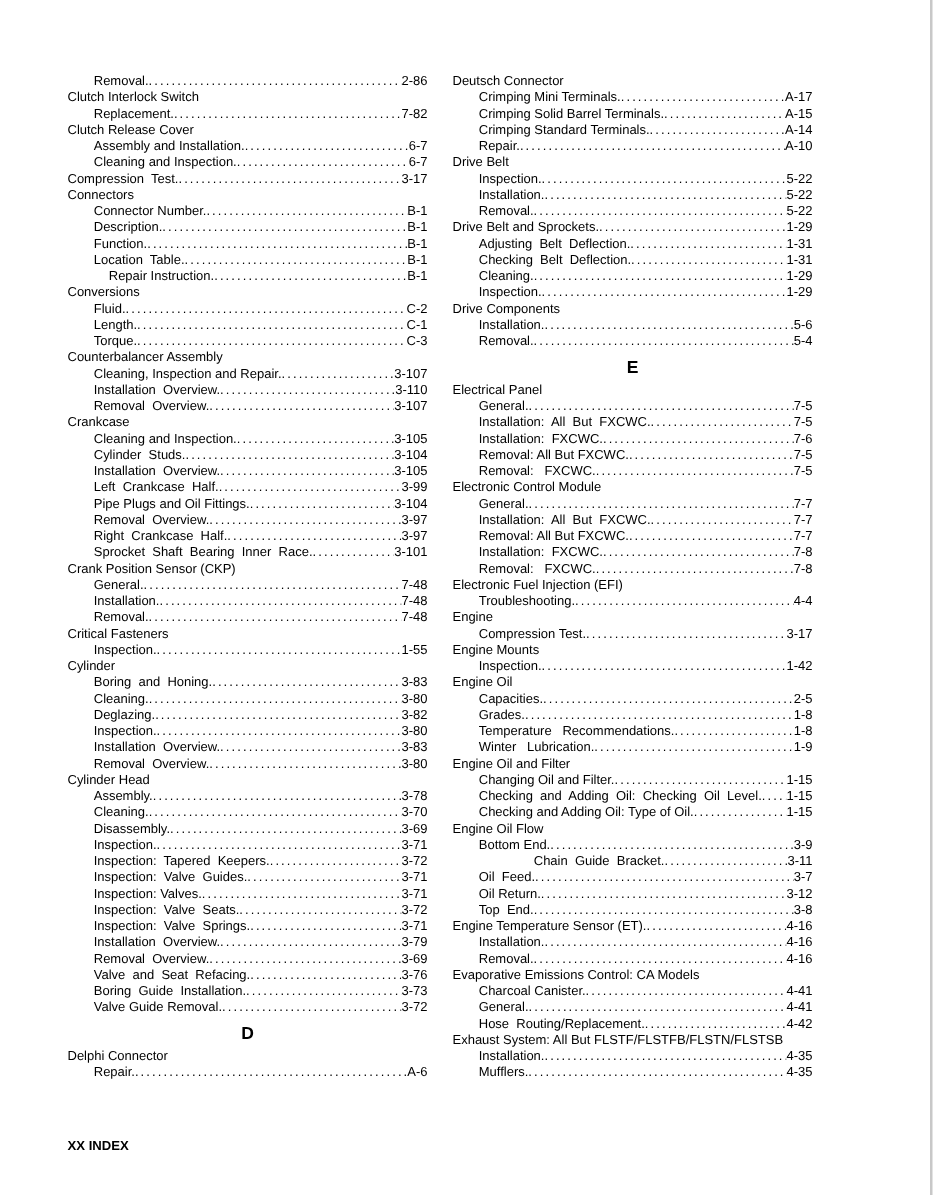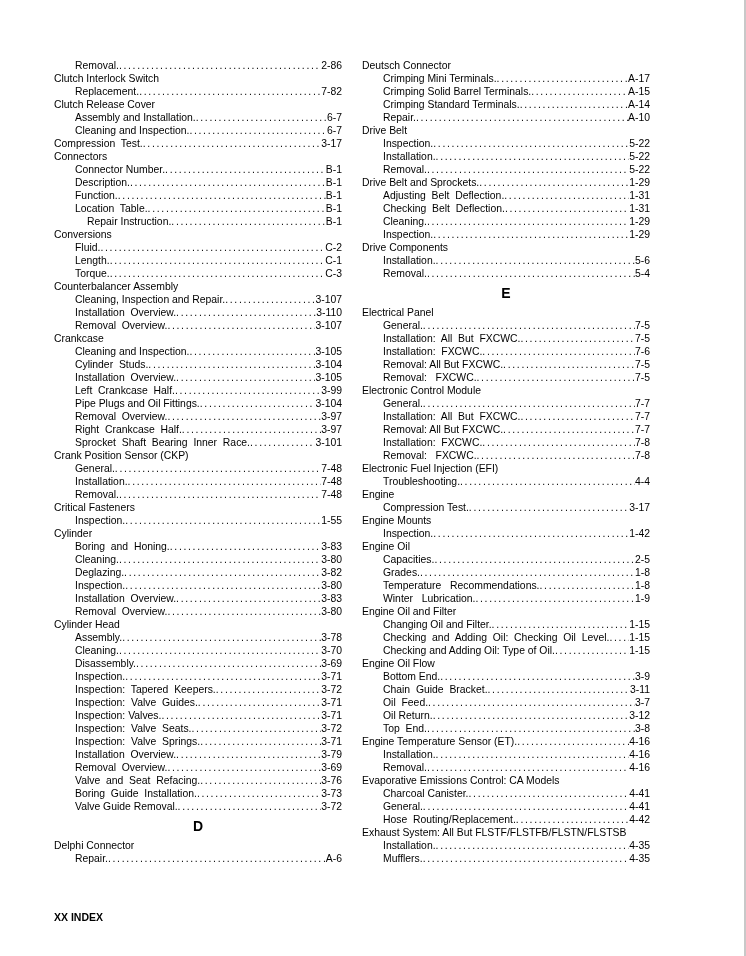--- a/index.html
+++ b/index.html
@@ -508,21 +508,21 @@
     </div>
     <div class="row">
       <span class="label" style="white-space: pre;">Engine Oil Flow</span>
     </div>
     <div class="row sub">
       <span class="label" style="white-space: pre;">Bottom End.</span>
       <span class="dots"></span>
       <span class="page">3-9</span>
     </div>
     <div class="row sub">
-      <span class="label" style="white-space: pre;">Chain  Guide  Bracket.</span>
+      <span class="label" style="white-space: pre; margin-left: 44px;">Chain  Guide  Bracket.</span>
       <span class="dots"></span>
       <span class="page">3-11</span>
     </div>
     <div class="row sub">
       <span class="label" style="white-space: pre;">Oil  Feed.</span>
       <span class="dots"></span>
       <span class="page">3-7</span>
     </div>
     <div class="row sub">
       <span class="label" style="white-space: pre;">Oil Return.</span>

